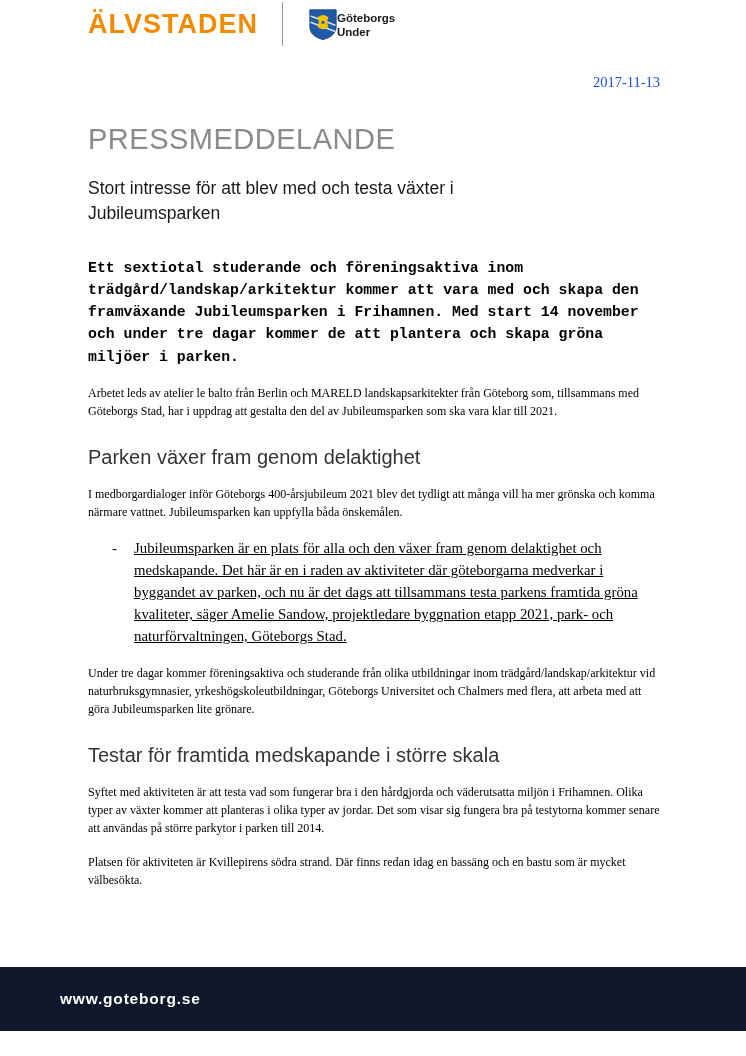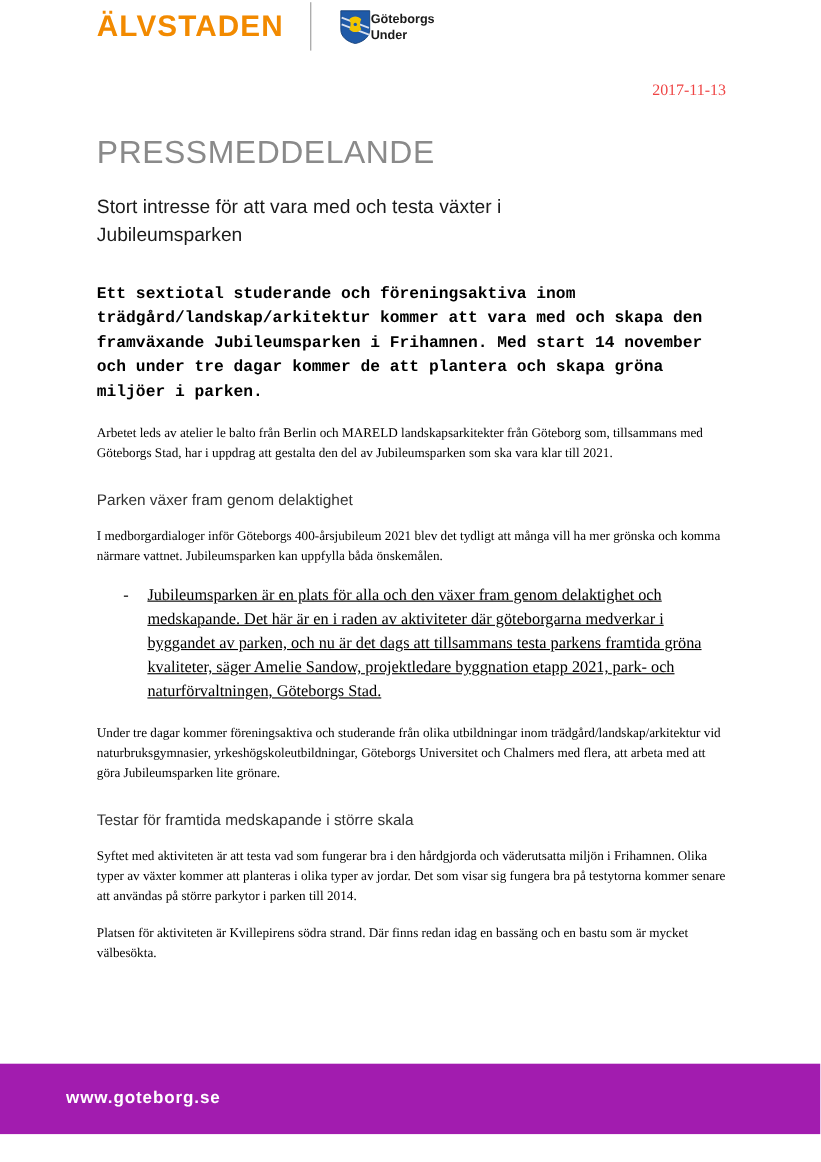--- a/index.html
+++ b/index.html
@@ -43,21 +43,21 @@
     color: #1a1a1a;
     line-height: 1.2;
     display: flex;
     flex-direction: column;
   }
 
   .date-row {
     text-align: right;
     margin-top: 26px;
     font-size: 14.5px;
-    color: #ef4444;
+    color: #1d4ed8;
   }
 
   
   .kicker {
     margin-top: 32px;
     font-family: "Liberation Sans", sans-serif;
     font-size: 29px;
     font-weight: 400;
     letter-spacing: 0.5px;
     color: #8A8A8A;
@@ -80,42 +80,42 @@
     font-family: Liberation Mono, monospace;
   }
   .para {
     margin-top: 16px;
     font-size: 12px;
     line-height: 1.5;
   }
   .section-heading {
     margin-top: 26px;
     font-family: "Liberation Sans", sans-serif;
-    font-size: 14px;
+    font-size: 20px;
     color: #333333;
     font-weight: 400;
   }
   .bullet-item {
     display: flex;
     margin-top: 16px;
     padding-left: 24px;
     font-size: 14.8px;
     line-height: 1.5;
   }
   .bullet-marker { flex: 0 0 auto; width: 22px; }
   .bullet-text { flex: 1 1 auto; text-decoration: underline; }
 
   
   .footer-bar {
     position: absolute;
     left: 0;
     right: 0;
     top: 967px;
     height: 64px;
-    background: #a21caf;
+    background: #0f172a;
     display: flex;
     align-items: center;
   }
   .footer-url {
     margin-left: 60px;
     font-family: "Liberation Sans", sans-serif;
     font-weight: bold;
     font-size: 15.5px;
     letter-spacing: 0.8px;
     color: #ffffff;
@@ -145,21 +145,21 @@
           <span>Göteborgs</span>
           <span>Under</span>
         </span>
       </div>
     </div>
 
     <div class="date-row">2017-11-13</div>
 
     <div class="kicker">PRESSMEDDELANDE</div>
 
-    <div class="doc-title">Stort intresse för att vara med och testa växter i Jubileumsparken</div>
+    <div class="doc-title">Stort intresse för att blev med och testa växter i Jubileumsparken</div>
 
     <p class="lead">Ett sextiotal studerande och föreningsaktiva inom trädgård/landskap/arkitektur kommer att vara med och skapa den framväxande Jubileumsparken i Frihamnen. Med start 14 november och under tre dagar kommer de att plantera och skapa gröna miljöer i parken.</p>
 
     <p class="para">Arbetet leds av atelier le balto från Berlin och MARELD landskapsarkitekter från Göteborg som, tillsammans med Göteborgs Stad, har i uppdrag att gestalta den del av Jubileumsparken som ska vara klar till 2021.</p>
 
     <div class="section-heading">Parken växer fram genom delaktighet</div>
 
     <p class="para">I medborgardialoger inför Göteborgs 400-årsjubileum 2021 blev det tydligt att många vill ha mer grönska och komma närmare vattnet. Jubileumsparken kan uppfylla båda önskemålen.</p>
 
     <div class="bullet-item">

